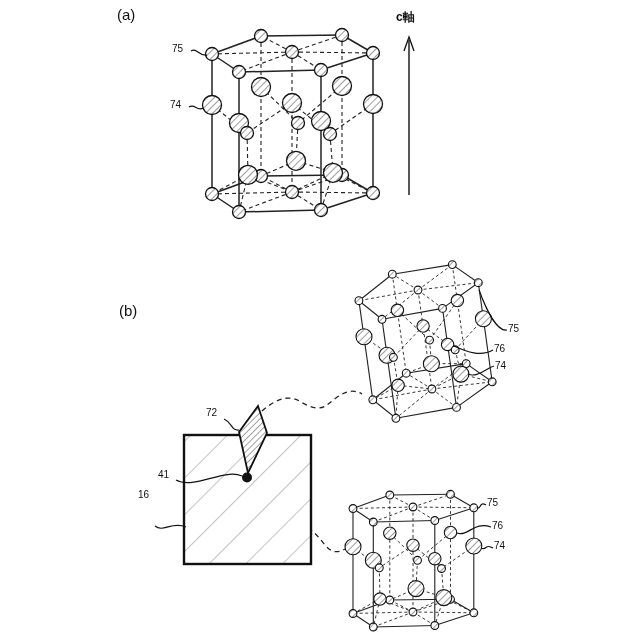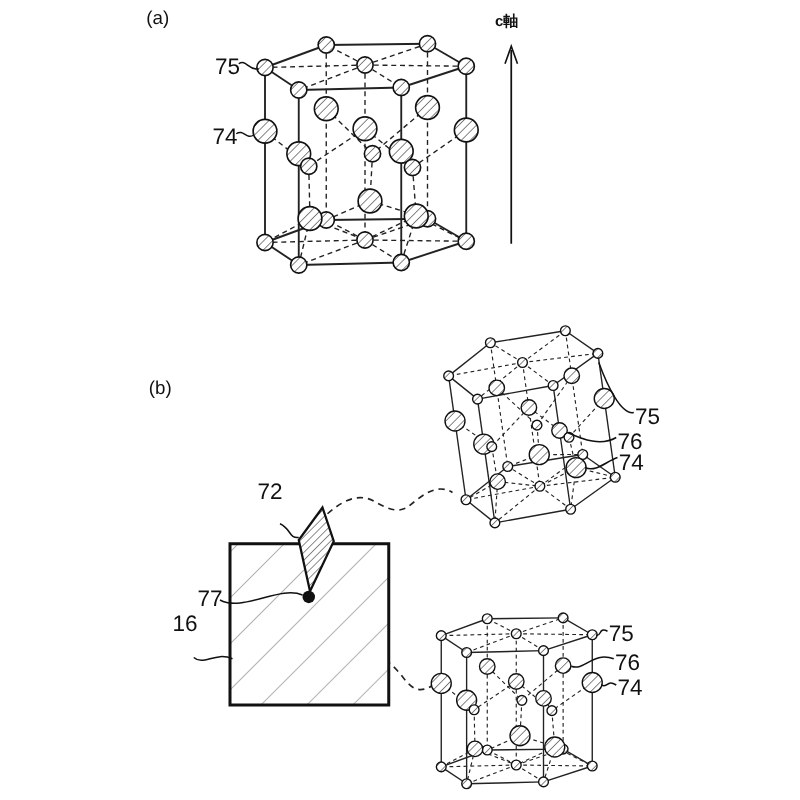--- a/index.html
+++ b/index.html
@@ -1,19 +1,19 @@
 <!DOCTYPE html>
 <html><head>
 <meta charset="utf-8">
 <style>
   html,body{margin:0;padding:0;background:#fff;}
   #stage{position:relative;width:640px;height:640px;background:#ffffff;overflow:hidden;
          font-family:"Liberation Sans",sans-serif;}
   #art{position:absolute;left:0;top:0;}
-  .lbl{position:absolute;color:#111;font-size:18px;line-height:1;white-space:nowrap;
+  .lbl{position:absolute;color:#111;font-size:10px;line-height:1;white-space:nowrap;
        font-family:"Liberation Sans",sans-serif;}
   .panel{font-size:15px;}
   .axis{font-size:12px;font-weight:700;}
 </style>
 </head>
 <body>
 
 <div id="stage">
 
   <svg id="art" width="640" height="640" viewBox="0 0 640 640">
@@ -300,19 +300,19 @@
   </svg>
 
   <div class="lbl panel" style="left:117px;top:7px">(a)</div>
   <div class="lbl axis" style="left:396px;top:11px">c軸</div>
   <div class="lbl" style="left:172px;top:44px">75</div>
   <div class="lbl" style="left:170px;top:100px">74</div>
   <div class="lbl panel" style="left:119px;top:303px">(b)</div>
   <div class="lbl" style="left:508px;top:324px">75</div>
   <div class="lbl" style="left:494px;top:344px">76</div>
   <div class="lbl" style="left:495px;top:361px">74</div>
-  <div class="lbl" style="left:206px;top:384px">72</div>
-  <div class="lbl" style="left:158px;top:470px">77</div>
+  <div class="lbl" style="left:206px;top:408px">72</div>
+  <div class="lbl" style="left:158px;top:470px">41</div>
   <div class="lbl" style="left:138px;top:490px">16</div>
   <div class="lbl" style="left:487px;top:498px">75</div>
   <div class="lbl" style="left:492px;top:521px">76</div>
   <div class="lbl" style="left:494px;top:541px">74</div>
 </div>
 
 </body></html>

